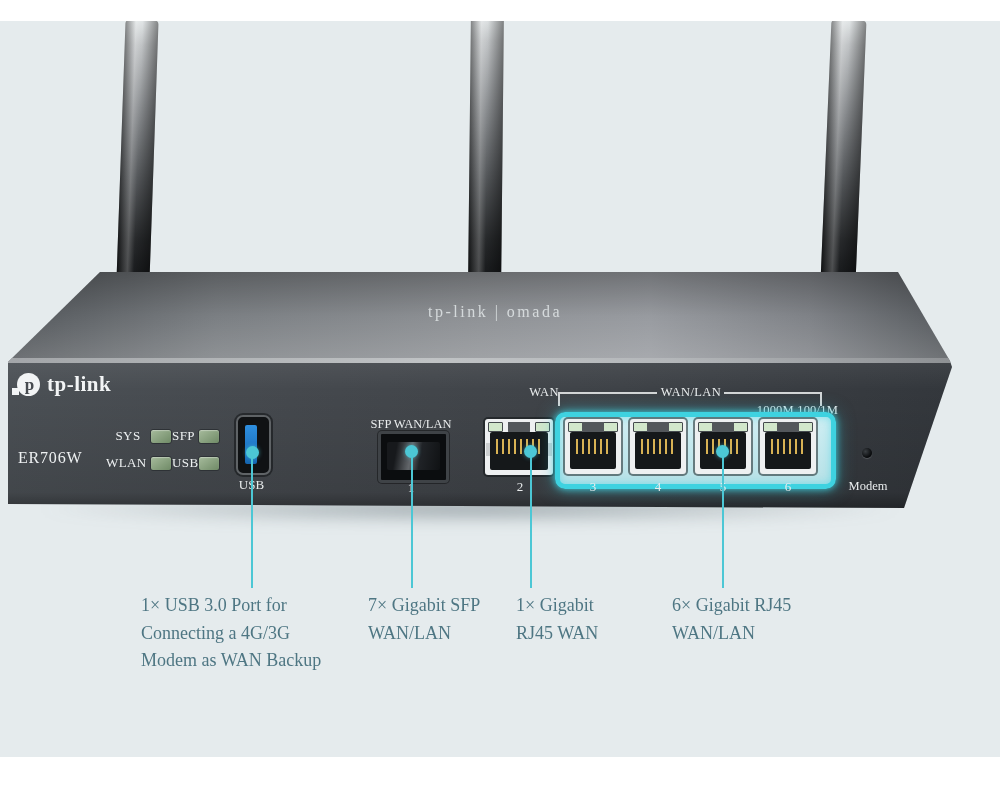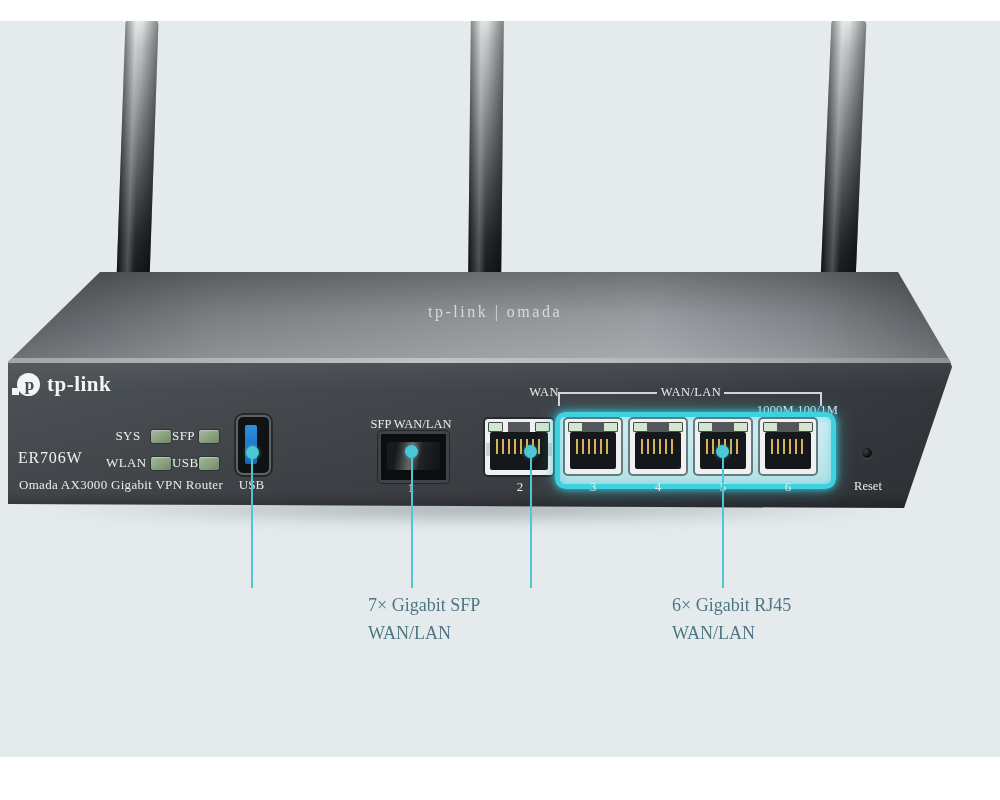--- a/index.html
+++ b/index.html
@@ -137,21 +137,20 @@
 
   <div class="led-label" style="left:110px;top:428px;width:36px;text-align:center;">SYS</div>
   <div class="led" style="left:150px;top:429px;"></div>
   <div class="led-label" style="left:172px;top:428px;width:24px;">SFP</div>
   <div class="led" style="left:198px;top:429px;"></div>
   <div class="led-label" style="left:106px;top:455px;width:40px;text-align:right;">WLAN</div>
   <div class="led" style="left:150px;top:456px;"></div>
   <div class="led-label" style="left:172px;top:455px;width:24px;">USB</div>
   <div class="led" style="left:198px;top:456px;"></div>
 
-  <div class="panel-text prodname">Omada AX3000 Gigabit VPN Router</div>
 
   <div class="usb-port">
     <div class="usb-tongue"></div>
   </div>
   <div class="small-label" style="left:236px;top:477px;width:31px;">USB</div>
 
   <div class="small-label" style="left:370px;top:417px;width:82px;font-size:12.5px;">SFP WAN/LAN</div>
   <div class="sfp-cage">
     <div class="sfp-slot"></div>
   </div>
@@ -205,31 +204,36 @@
     <div class="clip"></div>
     <div class="cav"></div>
     <div class="pins"></div>
   </div>
   <div class="port-num" style="left:577px;top:479px;">3</div>
   <div class="port-num" style="left:642px;top:479px;">4</div>
   <div class="port-num" style="left:707px;top:479px;">5</div>
   <div class="port-num" style="left:772px;top:479px;">6</div>
 
   <div class="reset-hole"></div>
-  <div class="reset-text">Reset</div>
+  <div class="reset-text">Modem</div>
 
   <div class="ann-line" style="left:251px;top:456px;height:132px;"></div>
   <div class="ann-dot" style="left:246px;top:446px;"></div>
   <div class="ann-line" style="left:411px;top:455px;height:133px;"></div>
   <div class="ann-dot" style="left:405px;top:445px;"></div>
   <div class="ann-line" style="left:530px;top:455px;height:133px;"></div>
   <div class="ann-dot" style="left:524px;top:445px;"></div>
   <div class="ann-line" style="left:722px;top:455px;height:133px;"></div>
   <div class="ann-dot" style="left:716px;top:445px;"></div>
 
+  <div class="caption" style="left:141px;top:592px;">1× USB 3.0 Port for
+Connecting a 4G/3G
+Modem as WAN Backup</div>
   <div class="caption" style="left:368px;top:592px;">7× Gigabit SFP
 WAN/LAN</div>
+  <div class="caption" style="left:516px;top:592px;">1× Gigabit
+RJ45 WAN</div>
   <div class="caption" style="left:672px;top:592px;">6× Gigabit RJ45
 WAN/LAN</div>
 
   <div class="band top"></div>
   <div class="band bottom"></div>
 </div>
 
 </body></html>

